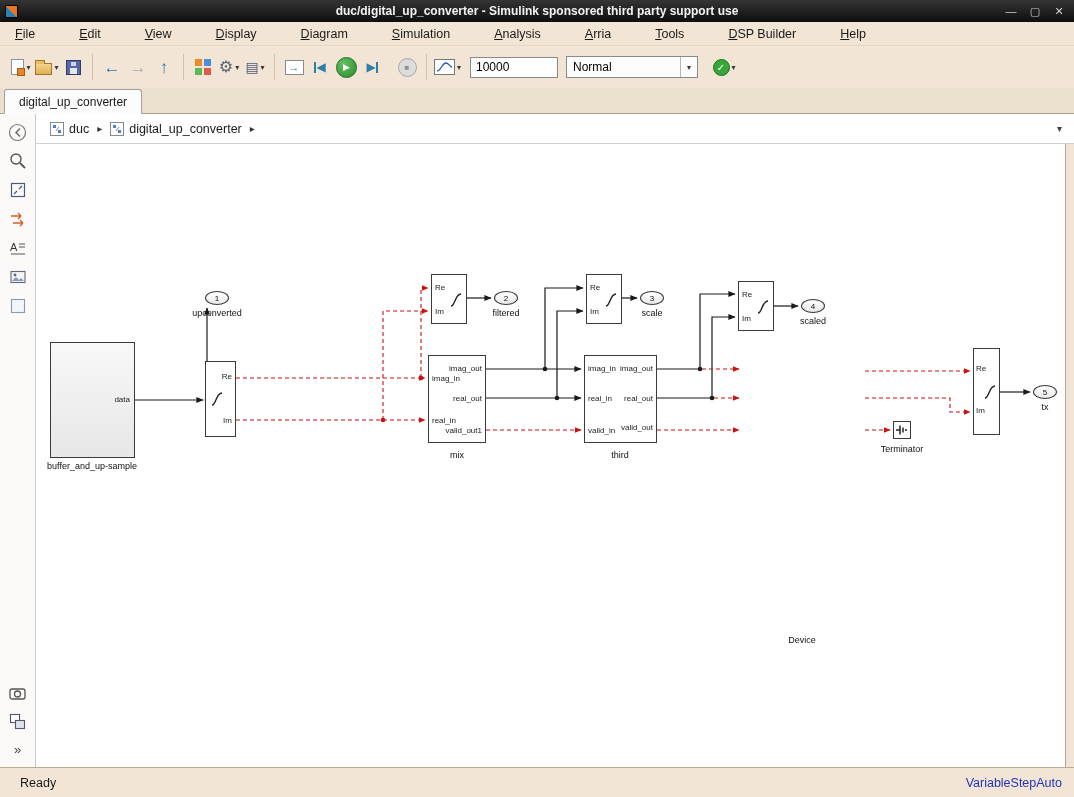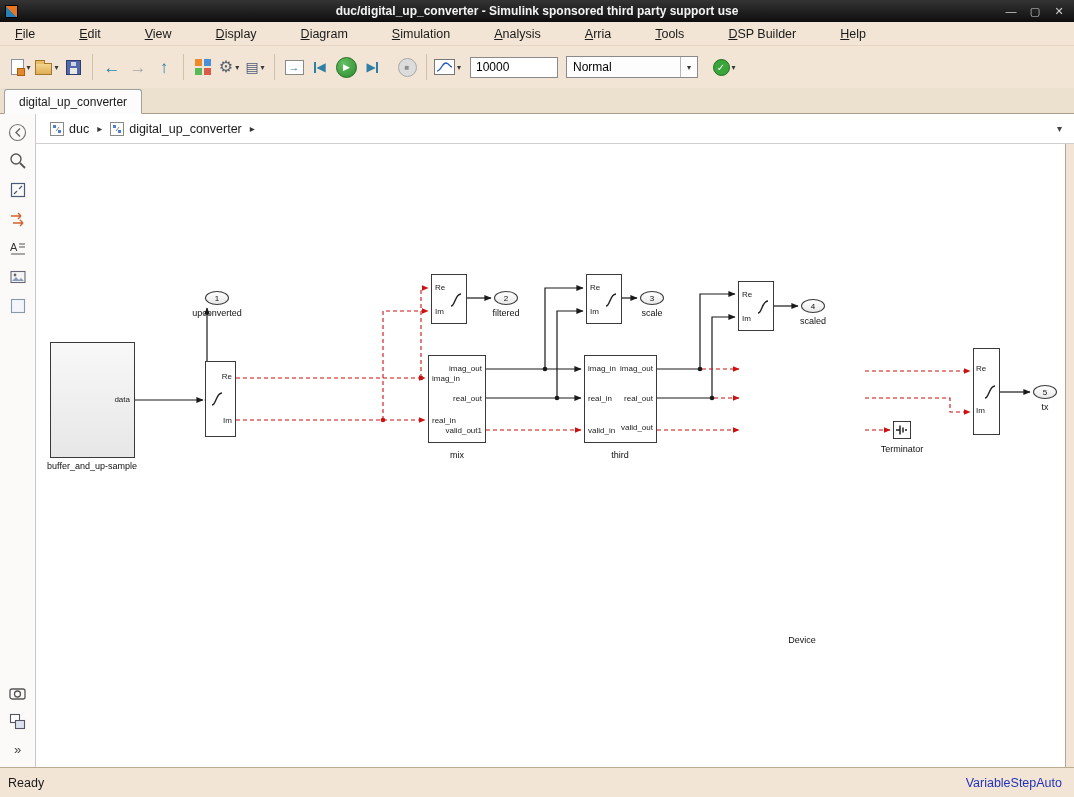--- a/index.html
+++ b/index.html
@@ -118,21 +118,21 @@
     box-shadow:2px 2px 0 rgba(0,0,0,0.12); }
   .dev-title { position:absolute; top:50px; left:0; right:0; text-align:center; font-size:21px;
     font-weight:bold; color:#161616; letter-spacing:0.5px; }
   .dev-title sup { font-size:8px; }
   .dev-sub { position:absolute; top:77px; left:20px; font-size:9.5px; color:#2c2c2c; letter-spacing:0.5px; }
   .dev-foot { position:absolute; top:103px; left:0; right:0; text-align:center; font-size:8px; color:#333; }
 
   
   .statusbar { position:absolute; left:0; top:767px; width:1074px; height:30px; background:#f2e5d5;
     border-top:1px solid #bbab92; display:flex; align-items:center; font-size:12.5px; color:#1a1a1a; }
-  .status-left { margin-left:8px; }
+  .status-left { margin-left:20px; }
   .status-zoom { position:absolute; left:0; right:0; text-align:center; }
   .status-right { margin-left:auto; margin-right:12px; color:#2233bb; z-index:2; }
 </style>
 </head>
 <body>
 
 <div class="titlebar">
   <span class="win-icon"></span>
   <div class="title-text">duc/digital_up_converter - Simulink sponsored third party support use</div>
   <div class="win-controls">

